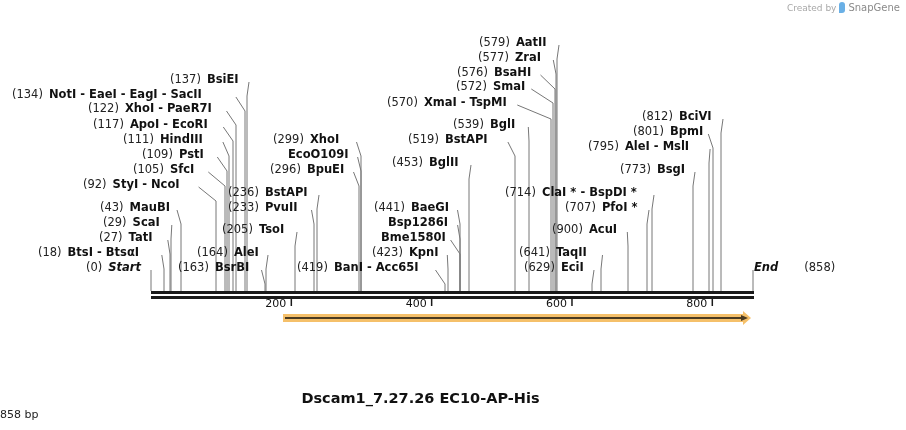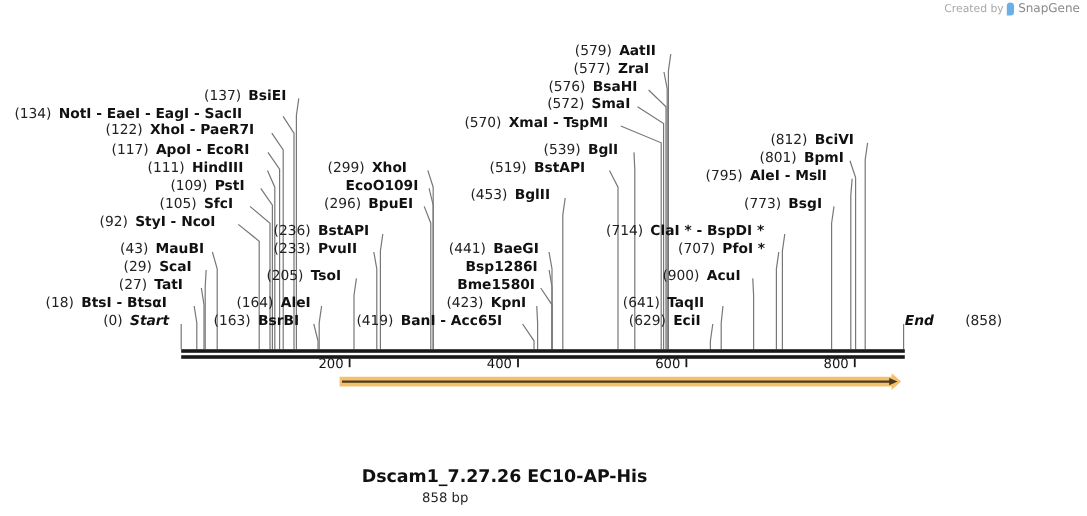--- a/index.html
+++ b/index.html
@@ -7,21 +7,21 @@
   #map { position:absolute; left:0; top:0; width:906px; height:430px; }
   .lbl { position:absolute; white-space:nowrap; font-size:11.5px; line-height:14px; }
   .lbl .pos { color:#222; font-weight:normal; margin-right:6px; }
   .lbl .enz { font-weight:bold; }
   .lbl .sep { font-weight:bold; margin:0 4px; }
   .lbl .ital { font-style:italic; font-weight:bold; }
   .credit { position:absolute; right:6px; top:2px; font-size:9px; color:#a8a8a8; display:flex; align-items:center; gap:3px; }
   .credit .brand { color:#8a8a8a; font-size:10px; }
   .credit .logo { width:6px; height:11px; background:#6ab0e6; border-radius:3px 3px 3px 0; display:inline-block; }
   .title { position:absolute; left:0; width:841px; top:390px; text-align:center; font-weight:bold; font-size:14.5px; }
-  .sub { position:absolute; left:0; width:742px; top:408px; text-align:center; font-size:11px; color:#222; }
+  .sub { position:absolute; left:0; width:742px; top:408px; font-size:11px; color:#222; }
   .tick-lbl { position:absolute; font-size:11px; color:#111; }
 </style>
 </head>
 <body>
 
 <div id="map">
   <svg id="map-svg" width="906" height="430" style="position:absolute;left:0;top:0">
       <polyline points="151,270 151,284 151,291" fill="none" stroke="#777777" stroke-width="1"></polyline>
       <polyline points="161.8,255 164,269 164,291" fill="none" stroke="#777777" stroke-width="1"></polyline>
       <polyline points="167.8,240 170,254 170,291" fill="none" stroke="#777777" stroke-width="1"></polyline>

